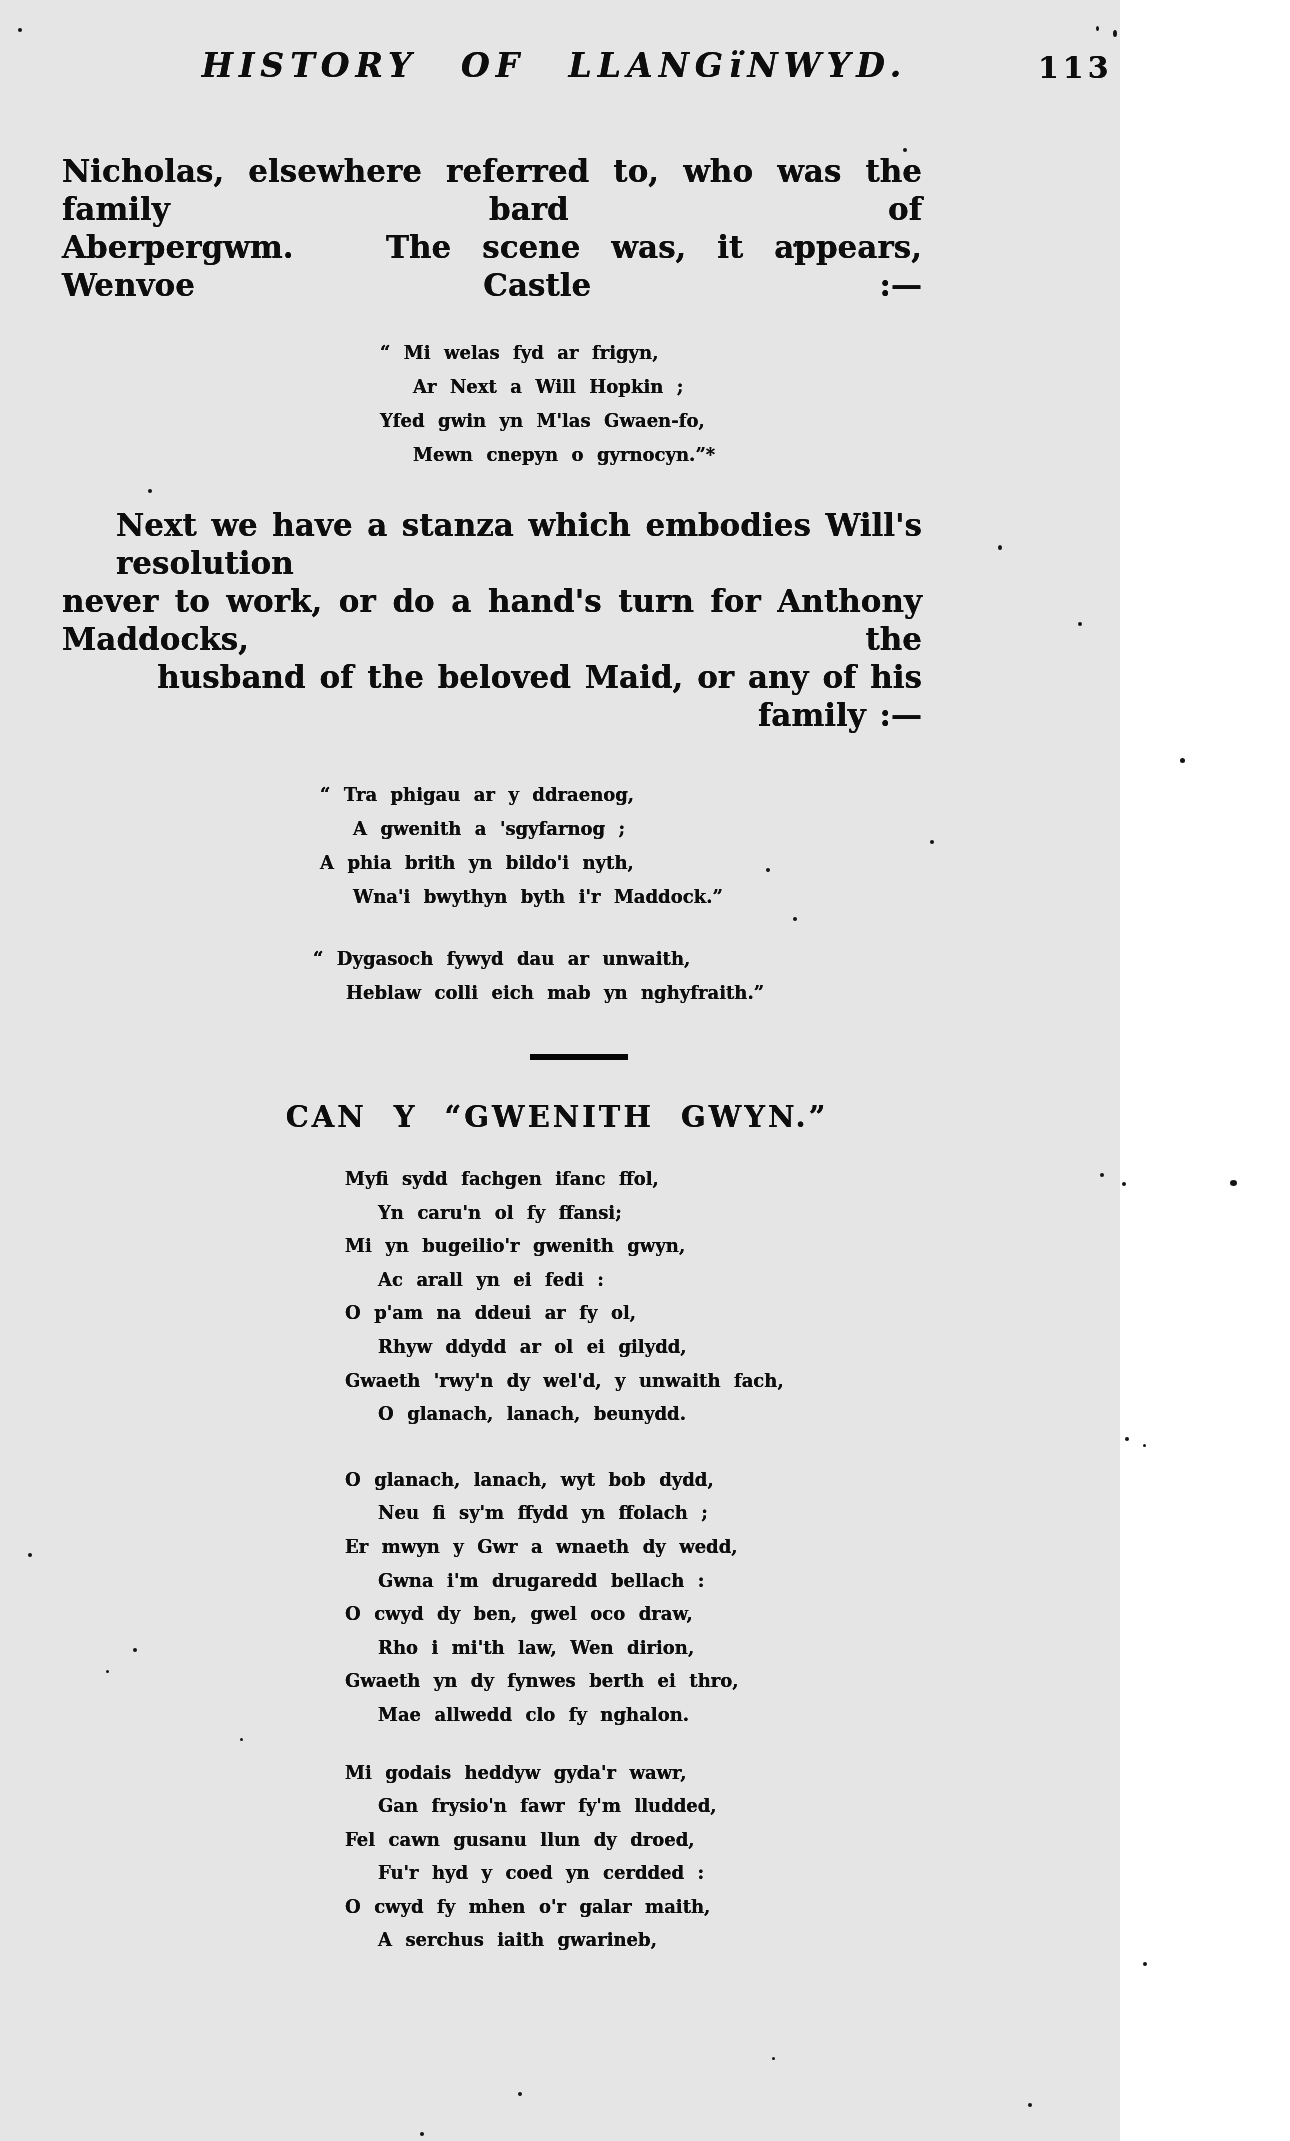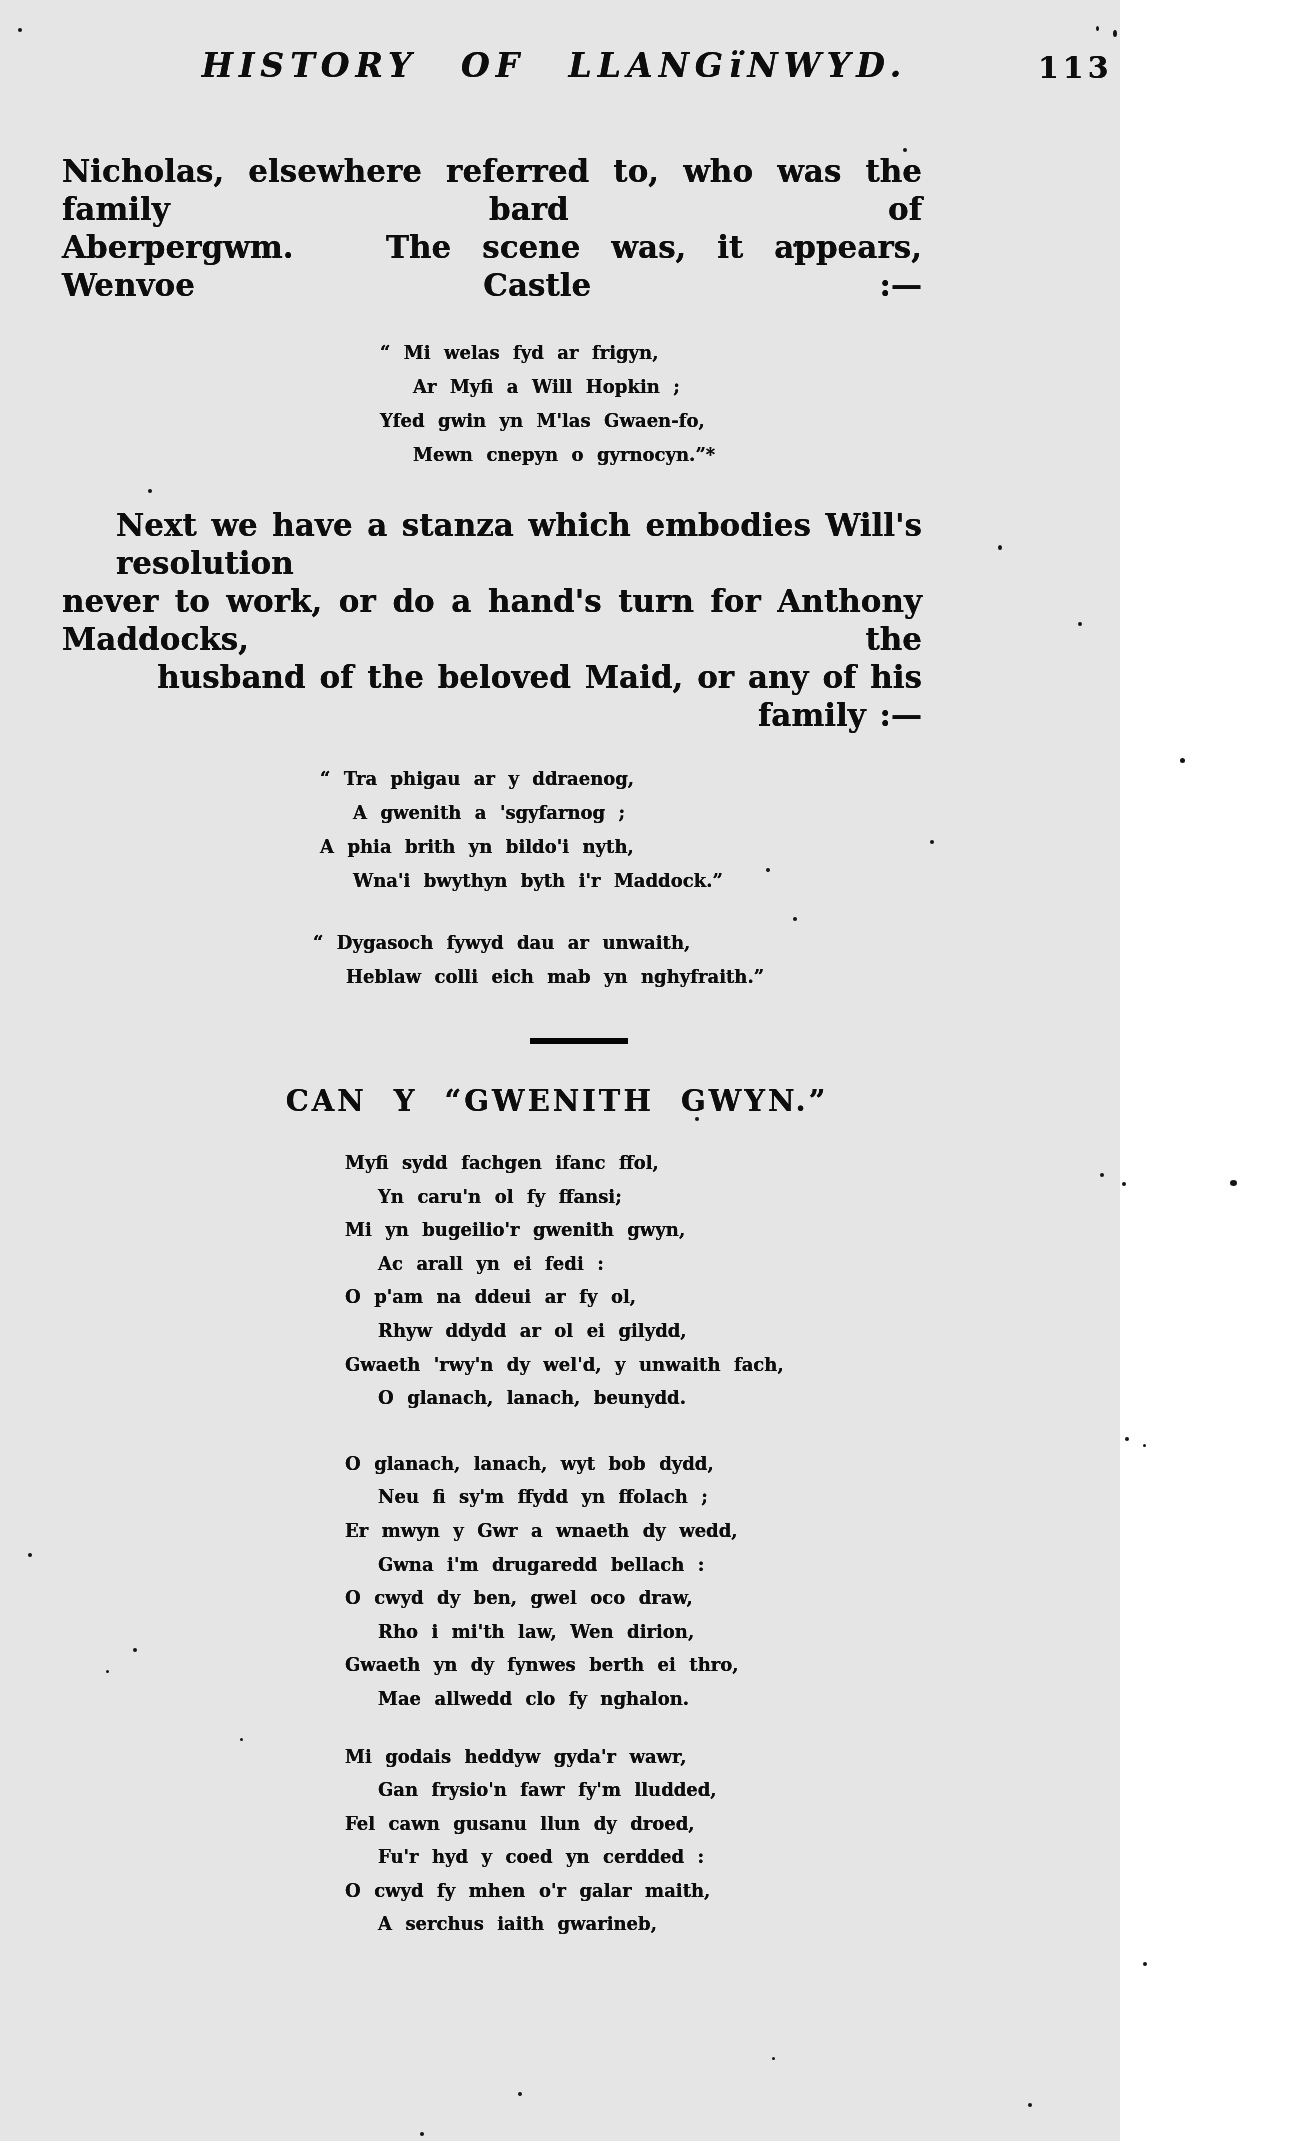--- a/index.html
+++ b/index.html
@@ -37,21 +37,21 @@
   .para .jl{text-align:justify;text-align-last:justify;}
   .para .ll{text-align:right;}
   .para .first-indent{padding-left:54px;}
   .p1{margin-top:62px;}
   .p2{margin-top:34px;}
   .p3{margin-top:22px;}
   
   .verse{font-size:18px;font-weight:bold;line-height:34px;word-spacing:0.4em;
          text-shadow:0 0 0.5px #0d0d0d;}
   .q1{margin-top:32px;margin-left:318px;}
-  .q2{margin-top:28px;margin-left:258px;}
+  .q2{margin-top:44px;margin-left:258px;}
   .q3{margin-top:28px;margin-left:251px;}
   .stanza{margin-left:283px;line-height:33.6px;}
   .s1{margin-top:28px;}
   .s2{margin-top:32px;}
   .s3{margin-top:24px;}
   .vline{white-space:nowrap;}
   .vline:nth-child(even){margin-left:33px;}
   
   .short-rule{margin-top:44px;margin-left:468px;width:98px;height:6px;background:#050505;}
   .poem-heading{
@@ -73,21 +73,21 @@
       <div class="running-title">HISTORY OF LLANGïNWYD.</div>
     </div>
 
     <div class="para p1">
       <div class="jl">Nicholas, elsewhere referred to, who was the family bard of</div>
       <div class="jl">Aberpergwm.&nbsp;&nbsp; The scene was, it appears, Wenvoe Castle :—</div>
     </div>
 
     <div class="verse q1">
       <div class="vline">“ Mi welas fyd ar frigyn,</div>
-      <div class="vline">Ar Myfi a Will Hopkin ;</div>
+      <div class="vline">Ar Next a Will Hopkin ;</div>
       <div class="vline">Yfed gwin yn M'las Gwaen-fo,</div>
       <div class="vline">Mewn cnepyn o gyrnocyn.”*</div>
     </div>
 
     <div class="para p2">
       <div class="jl first-indent">Next we have a stanza which embodies Will's resolution</div>
       <div class="jl">never to work, or do a hand's turn for Anthony Maddocks, the</div>
       <div class="ll">husband of the beloved Maid, or any of his family :—</div>
     </div>
 

